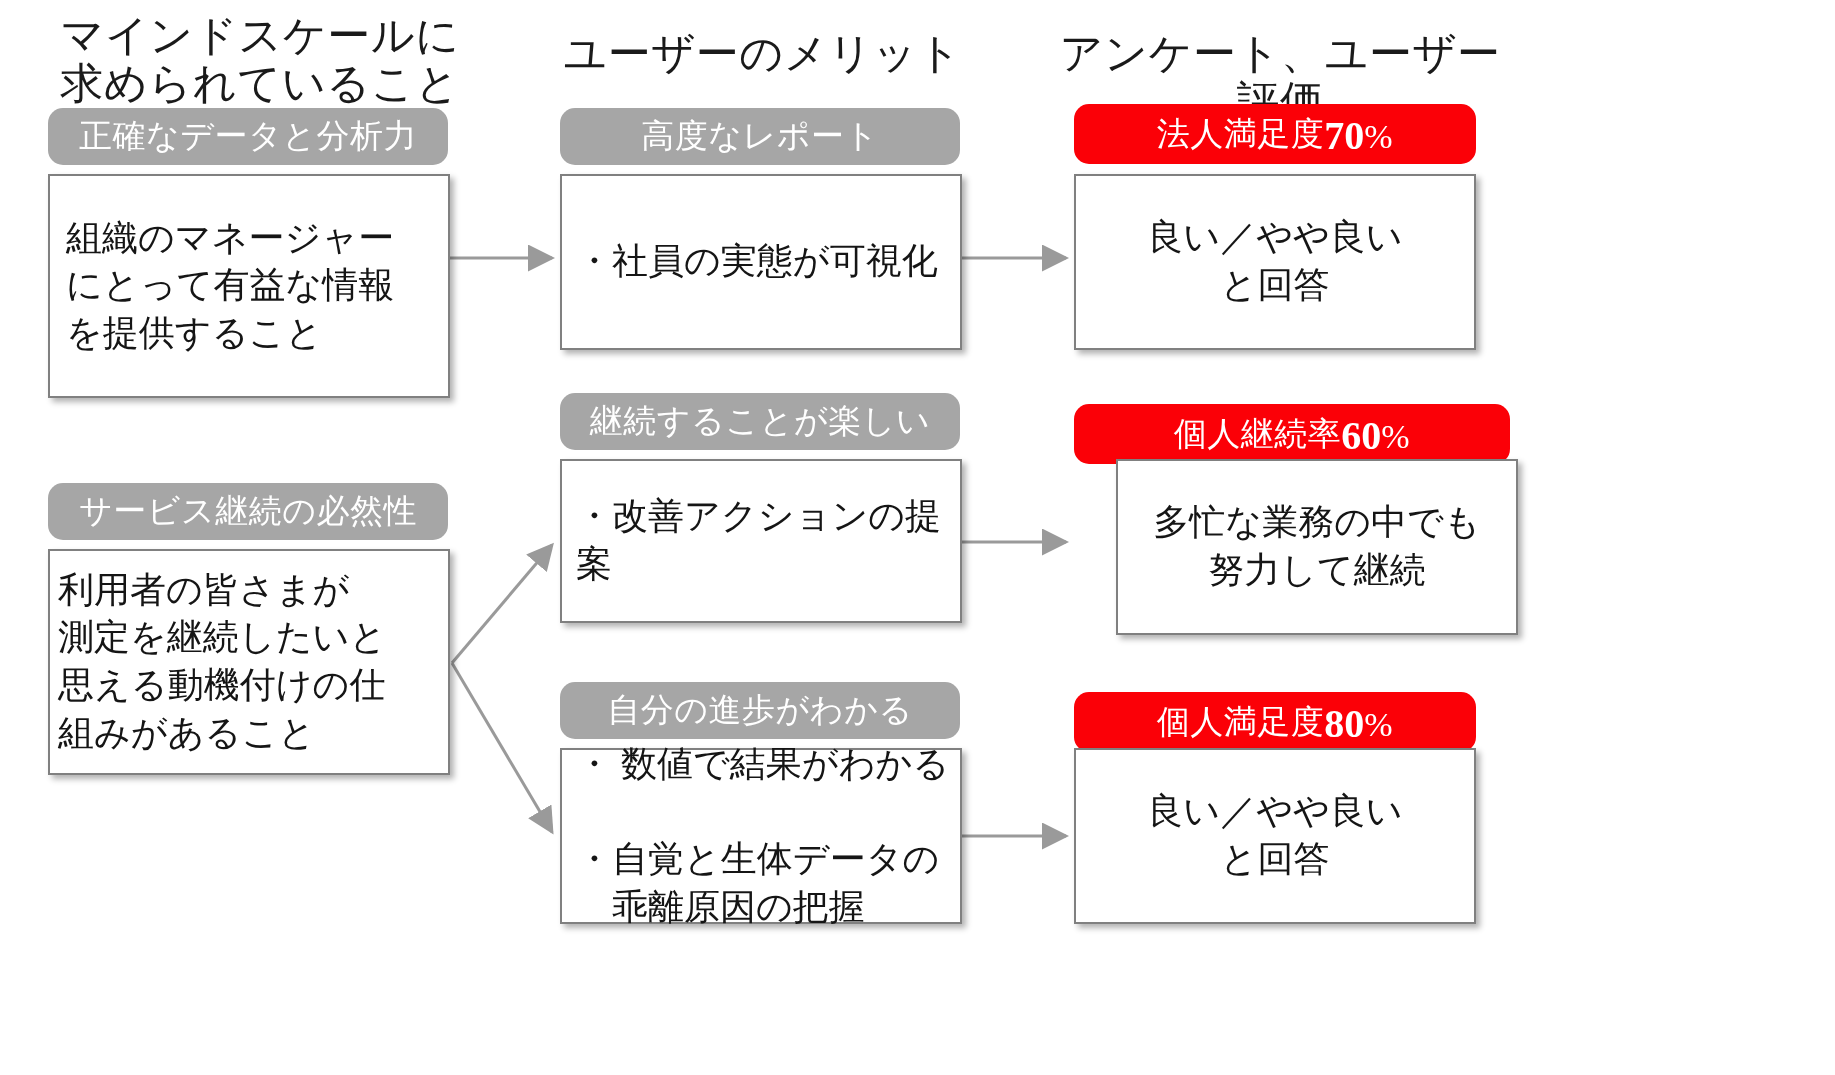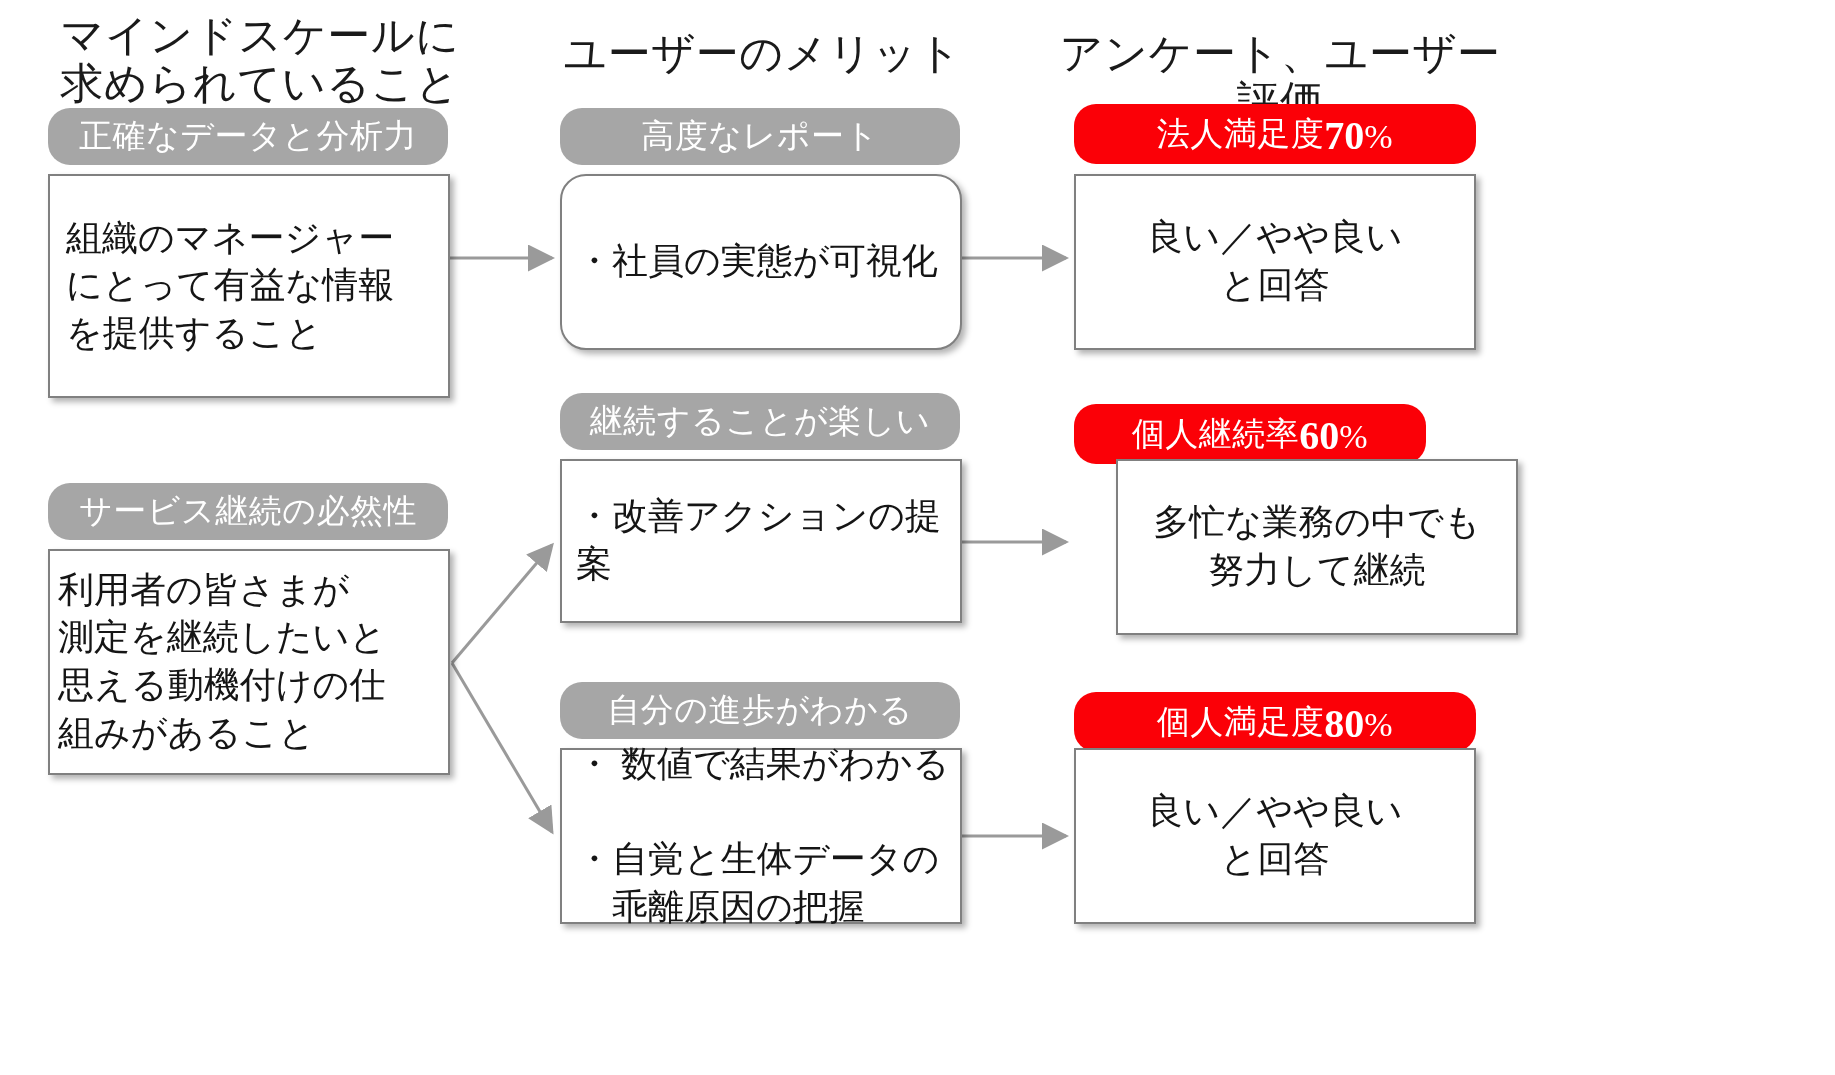--- a/index.html
+++ b/index.html
@@ -19,21 +19,21 @@
     color:#1a1a1a;
     font-size:43px;
     line-height:1.12;
     white-space:pre-line;
     letter-spacing:.5px;
   }
 
   
   .pill{
     position:absolute;
-    border-radius:22px;
+    border-radius:15px;
     color:#ffffff;
     display:flex;
     align-items:center;
     justify-content:center;
     font-size:33px;
     letter-spacing:.5px;
     box-sizing:border-box;
     padding:0 10px;
     white-space:nowrap;
   }
@@ -134,21 +134,21 @@
 
   <div class="box left-text" style="left:48px;top:541px;width:402px;height:226px;padding-left:8px;">
     <span class="inner">利用者の皆さまが
 測定を継続したいと
 思える動機付けの仕
 組みがあること</span>
   </div>
 
   <div class="pill grey" style="left:560px;top:100px;width:400px;height:57px;">高度なレポート</div>
 
-  <div class="box bullets" style="left:560px;top:166px;width:402px;height:176px;border-radius:26px;">
+  <div class="box bullets" style="left:560px;top:166px;width:402px;height:176px;">
     <span class="inner bullet-line">・社員の実態が可視化</span>
   </div>
 
   <div class="pill grey" style="left:560px;top:385px;width:400px;height:57px;">継続することが楽しい</div>
 
   <div class="box bullets" style="left:560px;top:451px;width:402px;height:164px;">
     <span class="inner bullet-line">・改善アクションの提案</span>
   </div>
 
   <div class="pill grey" style="left:560px;top:674px;width:400px;height:57px;">自分の進歩がわかる</div>
@@ -165,21 +165,21 @@
     <span>法人満足度</span>
       <span class="big">70</span>
       <span class="pct">%</span>
   </div>
 
   <div class="box center-text" style="left:1074px;top:166px;width:402px;height:176px;">
     <span class="inner">良い／やや良い
 と回答</span>
   </div>
 
-  <div class="pill red" style="left:1074px;top:396px;width:352px;height:60px;">
+  <div class="pill red" style="left:1074px;top:396px;width:436px;height:60px;">
     <span>個人継続率</span>
       <span class="big">60</span>
       <span class="pct">%</span>
   </div>
 
   <div class="box center-text" style="left:1074px;top:451px;width:402px;height:176px;margin-left:42px;">
     <span class="inner">多忙な業務の中でも
 努力して継続</span>
   </div>
 

